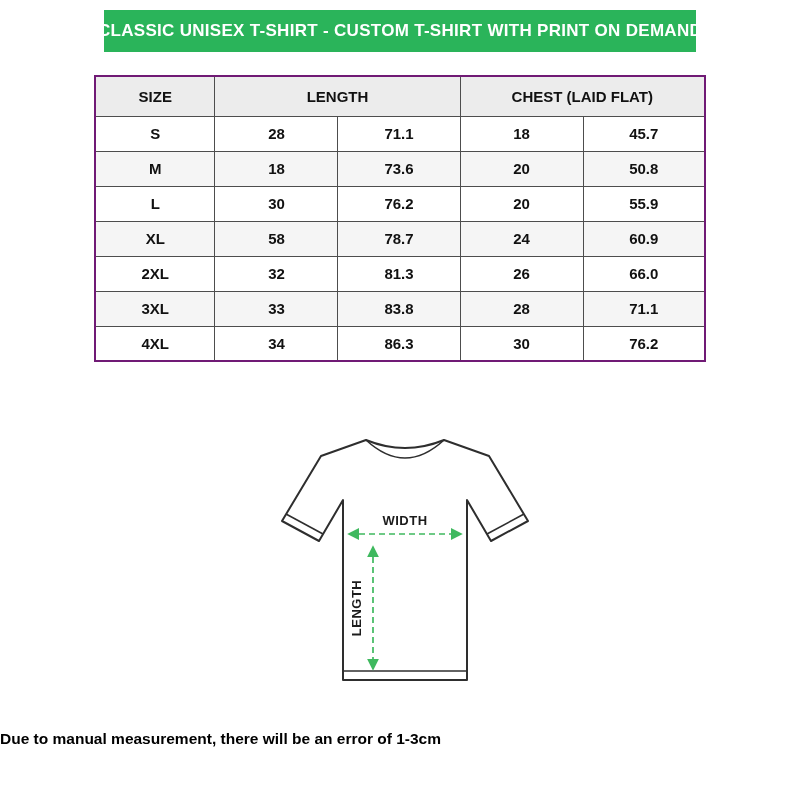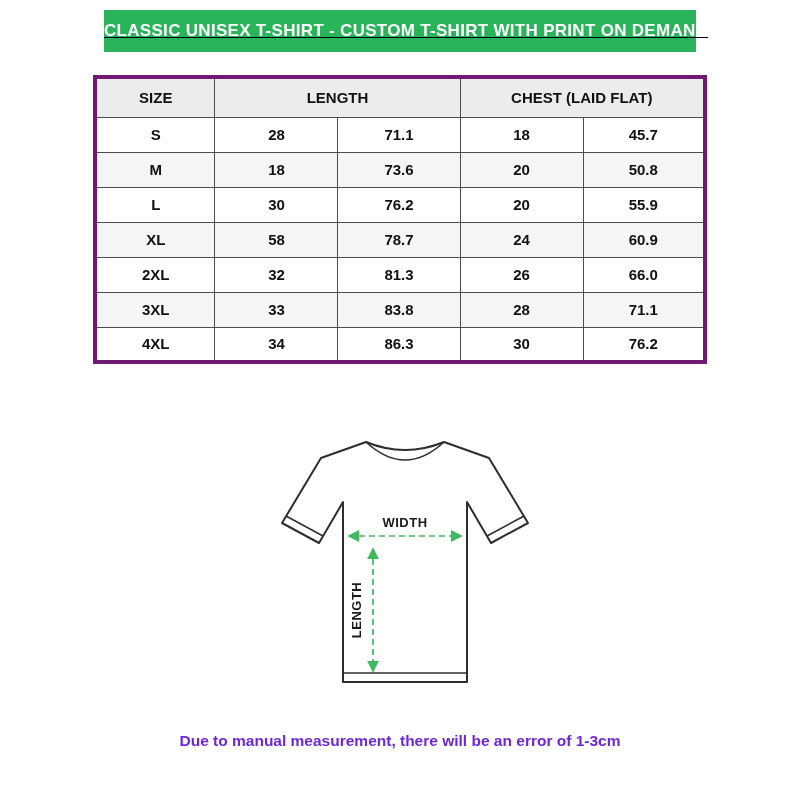--- a/index.html
+++ b/index.html
@@ -13,35 +13,35 @@
     font-family: "Liberation Sans", sans-serif;
     overflow: hidden;
   }
   .banner {
     width: 592px;
     height: 42px;
     margin: 10px auto 15px;
     background: #2ab45a;
     display: flex;
     align-items: center;
-    text-decoration: underline;
+    justify-content: center;
   }
   .banner span {
     color: #ffffff;
     font-weight: 700;
     font-size: 17px;
     letter-spacing: 0.3px;
     white-space: nowrap;
   }
   table.size-table {
     width: 610px;
     margin: 23px auto 0;
     border-collapse: collapse;
     table-layout: fixed;
-    border: 4px solid #701a75;
+    border: 2px solid #701a75;
   }
   .size-table th, .size-table td {
     border: 1px solid #4d4d4d;
     text-align: center;
     vertical-align: middle;
     font-weight: 700;
     color: #111111;
   }
   .size-table th {
     height: 40px;
@@ -81,22 +81,21 @@
     stroke: #2e2e2e;
     stroke-width: 1.6;
   }
   .measure-line {
     stroke-width: 1.7;
     stroke-dasharray: 6 4;
     fill: none;
   }
   .footer-note {
     margin-top: 16px;
-    text-align: center;
-    color: #6d28d9;
+    color: #000000;
     font-weight: 700;
     font-size: 15.5px;
   }
 </style>
 </head>
 <body>
 
 <div class="page">
 
   <div class="banner">

